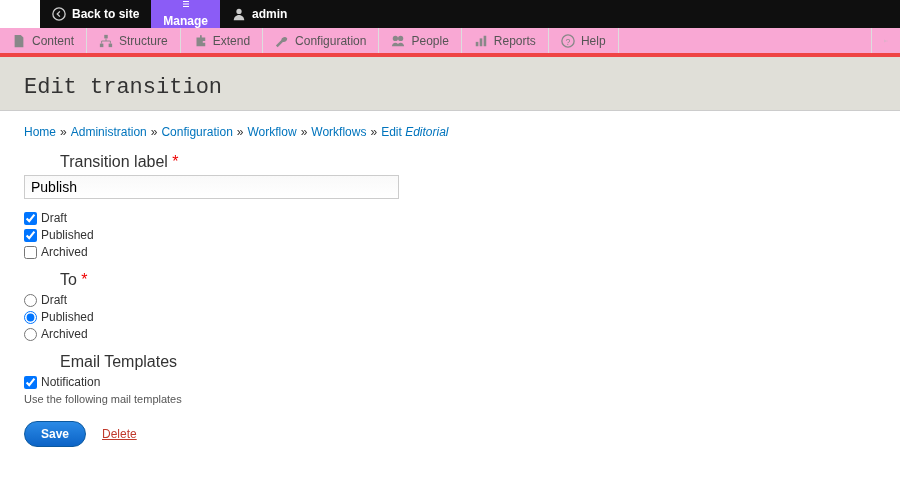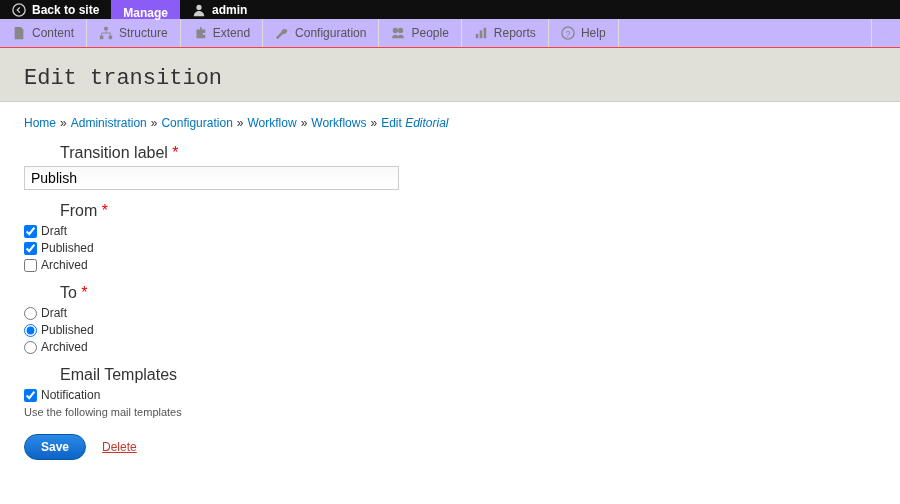--- a/index.html
+++ b/index.html
@@ -1,24 +1,24 @@
 <!DOCTYPE html>
 <html><head>
 <meta charset="utf-8">
 <style>
 * { margin: 0; padding: 0; box-sizing: border-box; }
 body { font-family: "Lucida Grande", "Lucida Sans Unicode", Verdana, sans-serif; font-size: 12px; color: #333; width: 900px; background: #fff; }
 
-.toolbar-top { background: #0f0f0f; height: 19px; display: flex; align-items: stretch; color: #fff; font-size: 12px; }
+.toolbar-top { background: #0f0f0f; height: 28px; display: flex; align-items: stretch; color: #fff; font-size: 12px; margin-left: 40px; }
 .toolbar-top .item { display: flex; align-items: center; padding: 0 12px; gap: 6px; cursor: pointer; }
 .toolbar-top .item.active { background: #8b5cf6; flex-direction: column; }
 .toolbar-top svg { width: 14px; height: 14px; fill: #ccc; }
 .toolbar-top .item b { font-weight: bold; }
 
-.toolbar-admin { background: #c4b5fd; border-bottom: 1px solid #ef4444; height: 29px; display: flex; align-items: stretch; font-size: 12px; }
+.toolbar-admin { background: #f9a8d4; border-bottom: 4px solid #ef4444; height: 29px; display: flex; align-items: stretch; font-size: 12px; }
 .toolbar-admin .tab { display: flex; align-items: center; gap: 6px; padding: 0 12px; border-right: 1px solid #ddd; cursor: pointer; color: #555; }
 .toolbar-admin .tab svg { width: 14px; height: 14px; fill: #888; }
 .toolbar-admin .spacer { flex: 1; border-right: 1px solid #ddd; }
 .toolbar-admin .toggle { width: 28px; display: flex; align-items: center; justify-content: center; border-right: none; }
 
 .title-band { background: #e0dfd8; border-bottom: 1px solid #ccc; padding: 18px 24px 10px 24px; }
 .title-band h1 { font-family: Liberation Mono, monospace; font-size: 22px; font-weight: normal; color: #333; }
 
 .content { padding: 14px 24px; }
 .breadcrumb { font-size: 12px; margin-bottom: 14px; }
@@ -135,21 +135,20 @@
   <div class="breadcrumb">
     <a>Home</a><span class="sep">»</span><a>Administration</a><span class="sep">»</span><a>Configuration</a><span class="sep">»</span><a>Workflow</a><span class="sep">»</span><a>Workflows</a><span class="sep">»</span><a><span>Edit </span><em>Editorial</em></a>
   </div>
 
   <div class="form-item">
     <label><span>Transition label</span> <span class="required-mark">*</span></label>
     <input type="text" class="form-text" value="Publish" style="">
   </div>
 
   <div class="form-item">
-    <label><span>From</span> <span class="required-mark">*</span></label>
     <div class="option-list">
       <div class="option">
         <input type="checkbox" checked="" style="">
         <span>Draft</span>
       </div>
       <div class="option">
         <input type="checkbox" checked="" style="">
         <span>Published</span>
       </div>
       <div class="option">

